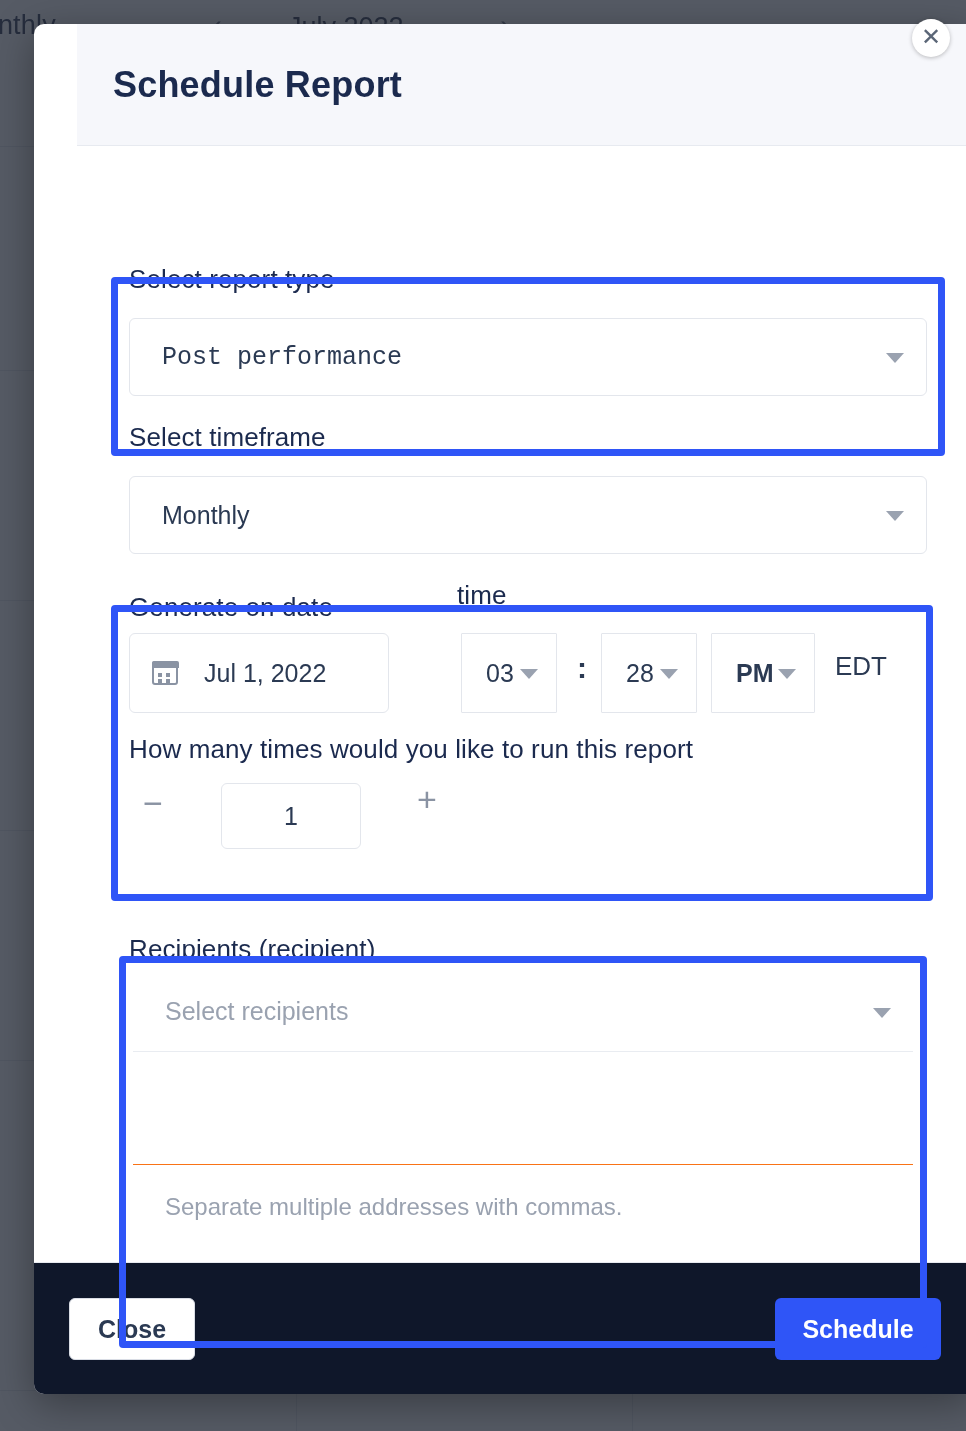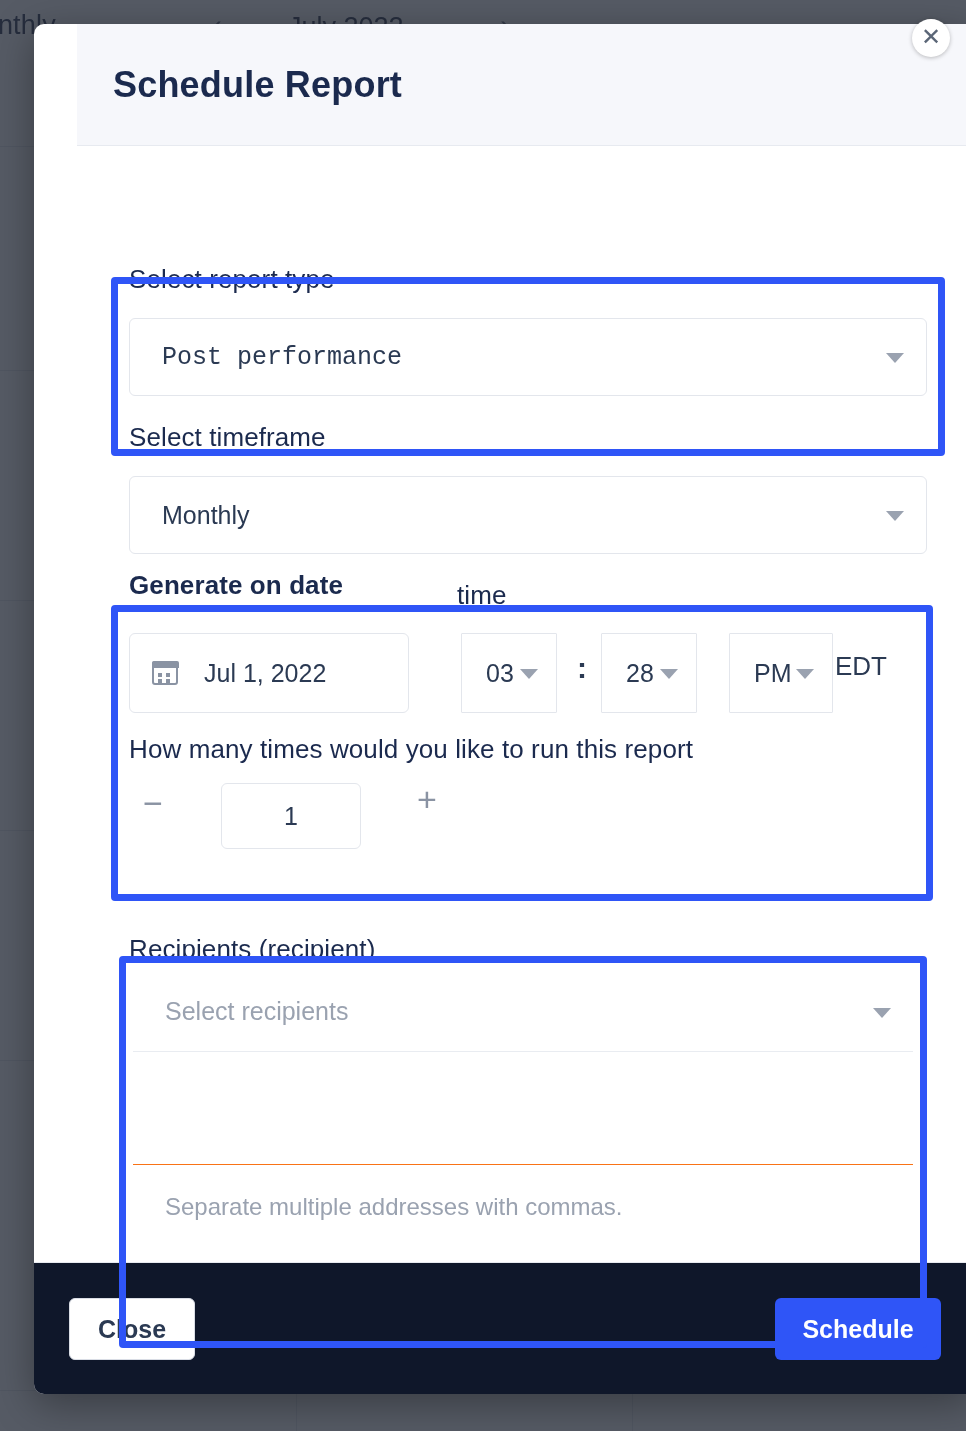--- a/index.html
+++ b/index.html
@@ -197,27 +197,27 @@
     border-top: 10px solid #9aa2b0;
   }
 
   
   #sel-type { left: 52px; top: 172px; width: 798px; height: 78px; font-family: Liberation Mono, monospace; }
   #lbl-type { left: 52px; top: 118px; }
   #lbl-time { left: 52px; top: 276px; }
   #sel-time { left: 52px; top: 330px; width: 798px; height: 78px; }
 
   
-  #lbl-gen  { left: 52px; top: 424px; font-weight: bold; }
+  #lbl-gen  { left: 52px; top: 446px; }
   #lbl-tm   { left: 380px; top: 434px; }
 
   .date-box {
     position: absolute;
     left: 52px; top: 487px;
-    width: 280px; height: 80px;
+    width: 260px; height: 80px;
     box-sizing: border-box;
     border: 1px solid #e3e6ec;
     border-radius: 6px;
     background: #fff;
     display: flex;
     align-items: center;
     cursor: pointer;
   }
   .cal-icon {
     margin-left: 22px;
@@ -261,21 +261,21 @@
     cursor: pointer;
   }
   .time-sel .tv {
     margin-left: 24px;
     font-size: 25px;
     color: #2b3a53;
   }
   .time-sel .caret { right: 18px; }
   #sel-hour { left: 384px; top: 487px; width: 96px; }
   #sel-min  { left: 524px; top: 487px; width: 96px; }
-  #sel-mer  { left: 652px; top: 487px; width: 104px; }
+  #sel-mer  { left: 634px; top: 487px; width: 104px; font-weight: bold; }
   .colon {
     position: absolute;
     left: 500px; top: 505px;
     font-size: 30px;
     color: #2b3a53;
     font-weight: 600;
   }
   .tz {
     position: absolute;
     left: 758px; top: 505px;

